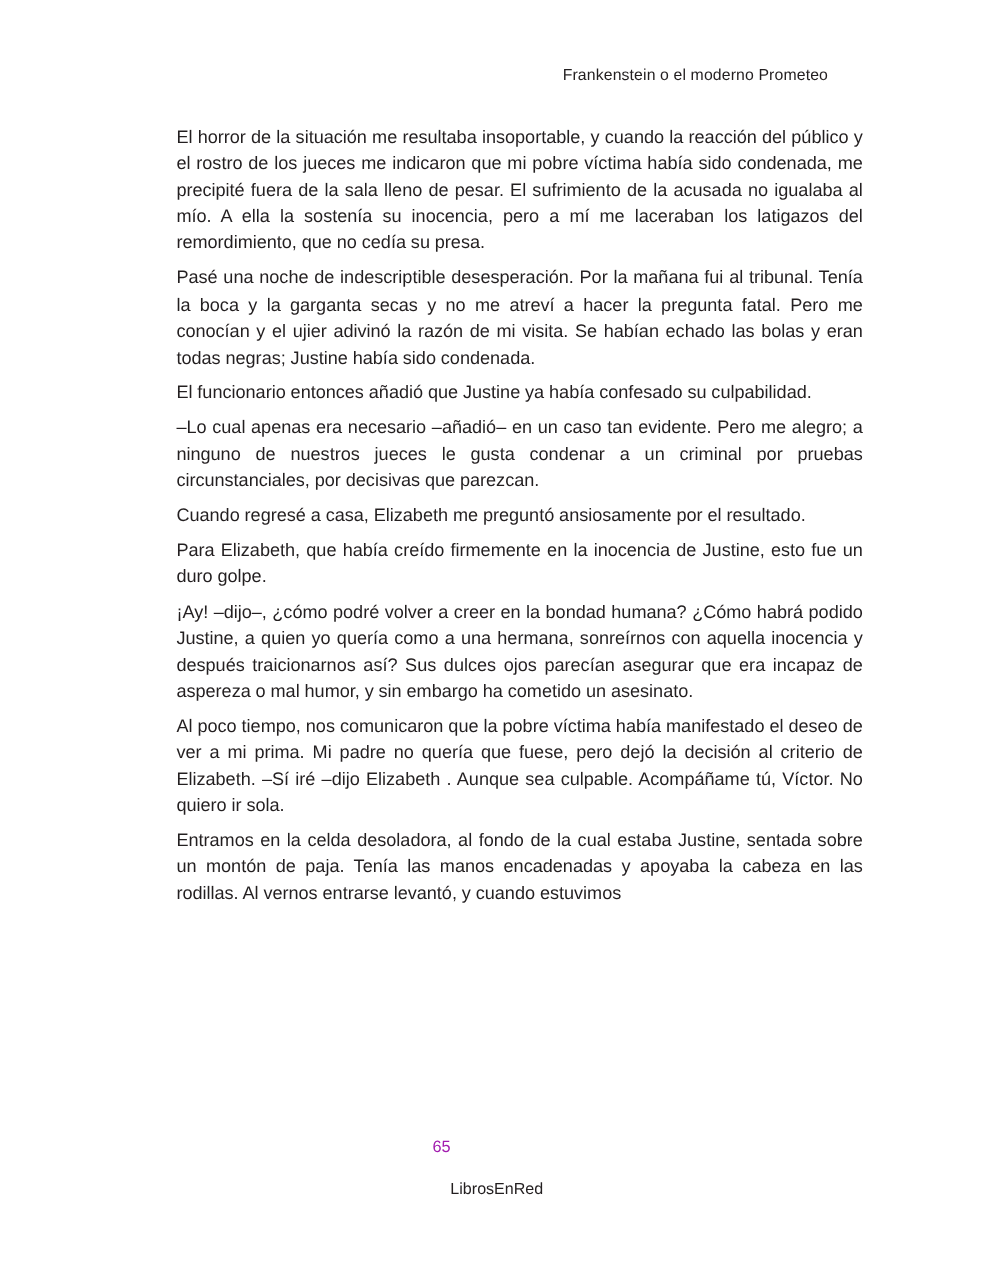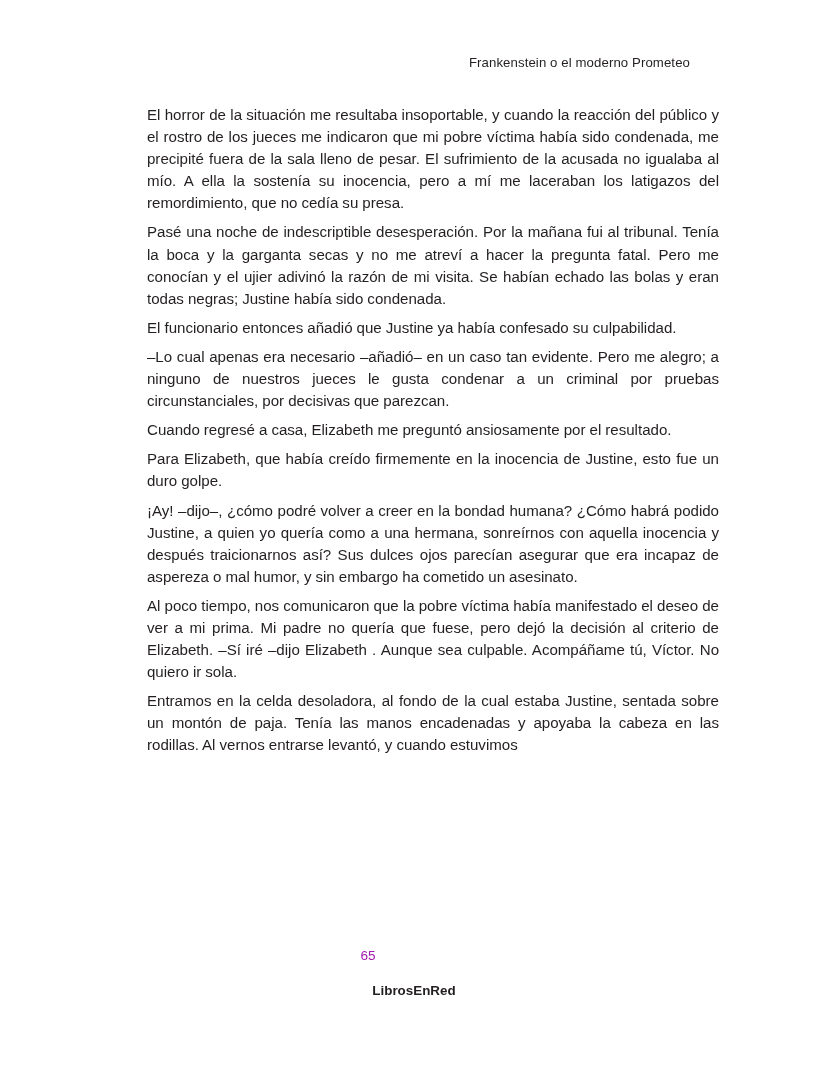--- a/index.html
+++ b/index.html
@@ -66,21 +66,20 @@
   }
   .imprint {
     position: absolute;
     top: 983px;
     left: 0;
     width: 828px;
     text-align: center;
     font-size: 13.4px;
     line-height: 16px;
     color: #231f20;
-    font-weight: bold;
   }
 </style>
 </head>
 <body>
 
 <div class="page">
 
   <div class="running-head">Frankenstein o el moderno Prometeo</div>
 
   <div class="body-column">

